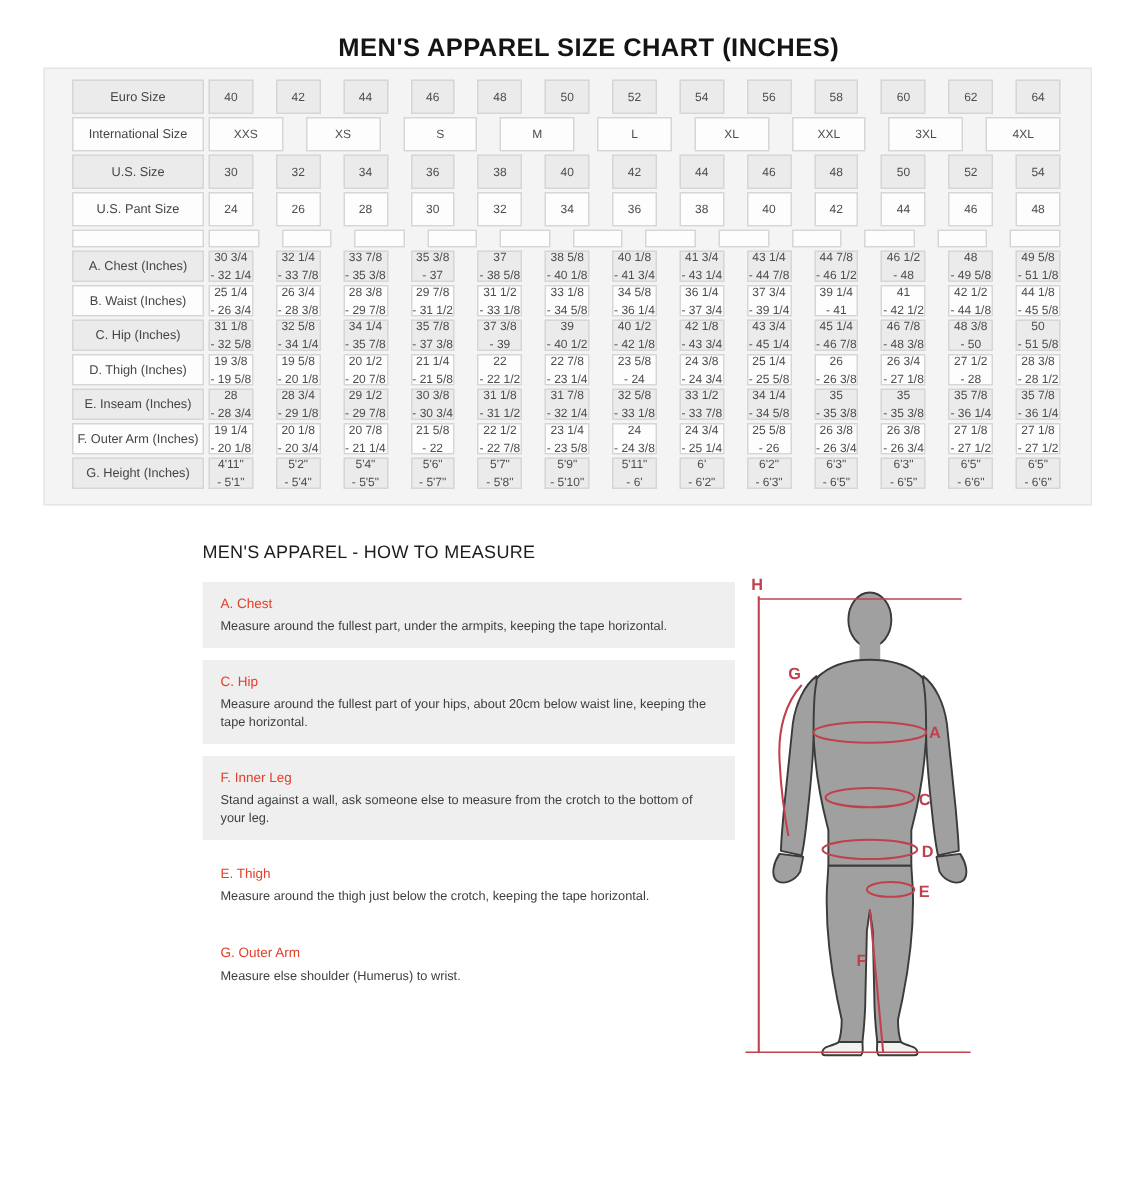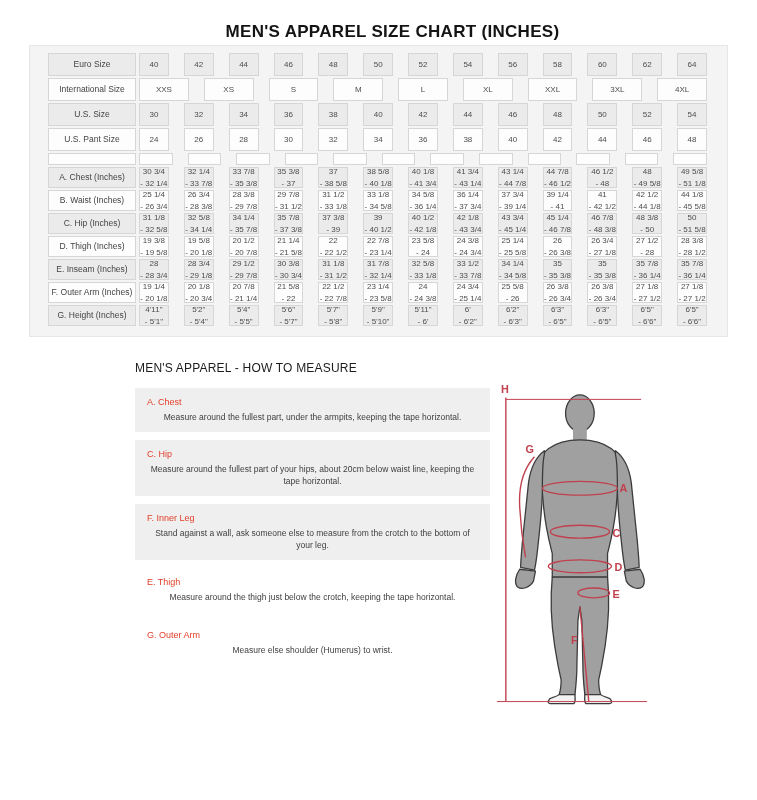--- a/index.html
+++ b/index.html
@@ -34,21 +34,21 @@
   .mrow{height:21px;}
   .row-gray .cell{background:#ebebeb;}
   .row-white .cell{background:#fdfdfd;}
   
   .htm{margin:24px 0 0 135px;width:612px;position:relative;}
   .htm-title{margin:0 0 13px 0;font-size:12px;font-weight:normal;color:#1c1c1c;letter-spacing:.2px;}
   .sections{width:355px;}
   .section{padding:9px 12px;margin-bottom:8px;background:#ffffff;box-sizing:border-box;}
   .section.sec-gray{background:#efefef;}
   .section h4{margin:0 0 5px 0;font-size:9px;font-weight:normal;color:var(--accent-red);}
-  .section p{margin:0;font-size:8.5px;color:#3e3e3e;line-height:1.35;text-align:center;}
+  .section p{margin:0;font-size:8.5px;color:#3e3e3e;line-height:1.35;}
   .diagram{position:absolute;left:358px;top:22px;width:158px;height:332px;}
   :root{--accent-red:#e2402a;--diagram-red:#c0404e;}
 </style>
 </head>
 <body>
 
 <h1 class="chart-title">MEN'S APPAREL SIZE CHART (INCHES)</h1>
 
 <div class="table-wrap" id="size-table">
     <div class="trow hrow row-gray">

